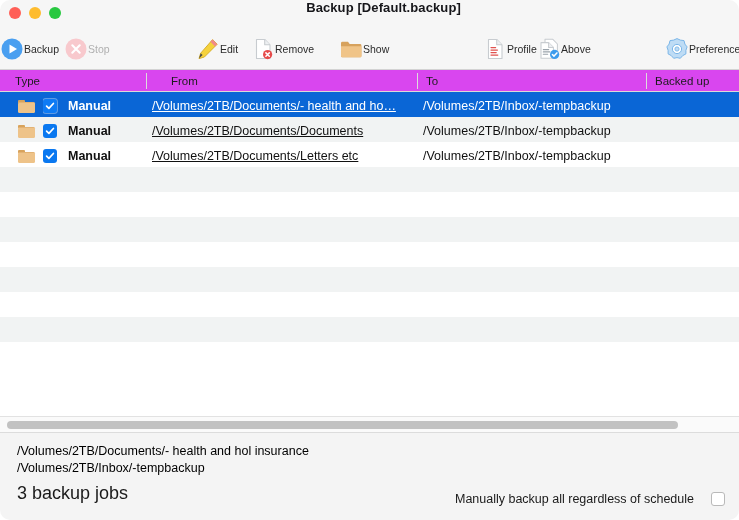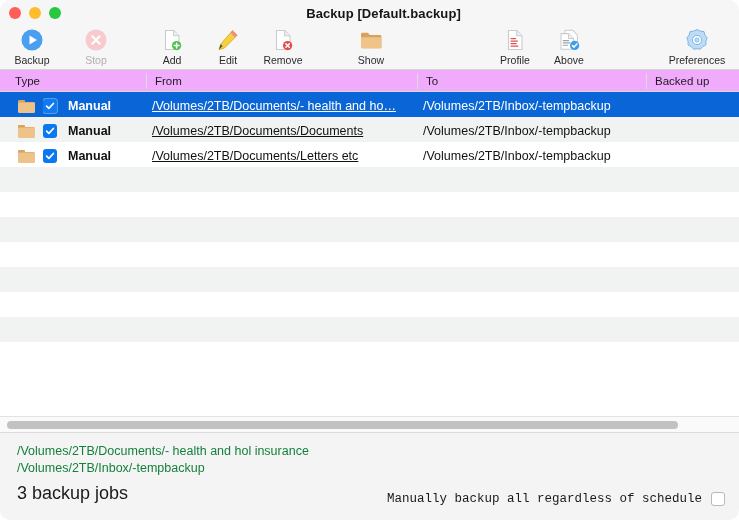--- a/index.html
+++ b/index.html
@@ -20,21 +20,21 @@
     flex-direction: column;
   }
 
   
   #titlebar {
     position: relative;
     height: 26px;
     flex: 0 0 26px;
     background: #f6f6f6;
     display: flex;
-    align-items: center;
+    align-items: flex-start;
     padding-left: 28px;
   }
   #traffic {
     position: absolute;
     left: 9px; top: 0; height: 26px;
     display: flex; align-items: center; gap: 8px;
   }
   .light { width: 12px; height: 12px; border-radius: 50%; display: block; }
   .light.close   { background: #ff5f57; }
   .light.min     { background: #febc2e; }
@@ -55,21 +55,21 @@
     background: #f6f6f6;
     border-bottom: 1px solid #d3d3d3;
     position: relative;
   }
   .tb-item {
     position: absolute;
     top: 0;
     width: 64px;
     height: 44px;
     display: flex;
-    flex-direction: column;
+    flex-direction: row;
     align-items: center;
     justify-content: flex-start;
     padding-top: 1px;
     cursor: default;
   }
   .tb-icon {
     height: 26px;
     display: flex; align-items: center; justify-content: center;
   }
   .tb-label {
@@ -77,21 +77,21 @@
     color: #2b2b2b;
     line-height: 14px;
     white-space: nowrap;
   }
   .tb-item.disabled .tb-label { color: #b0b0b0; }
 
   
   #colheader {
     flex: 0 0 22px;
     height: 22px;
-    background: #f0abfc;
+    background: #d946ef;
     border-bottom: 1px solid #d9d9d9;
     position: relative;
   }
   .col-h {
     position: absolute;
     top: 0; height: 22px;
     display: flex; align-items: center;
     font-size: 11.5px;
     color: #1c1c1c;
     padding-left: 7px;
@@ -189,34 +189,34 @@
   #bottom {
     flex: 0 0 88px;
     height: 88px;
     background: #f4f4f4;
     border-top: 1px solid #dcdcdc;
     position: relative;
     padding: 10px 16px 0 17px;
   }
   .detail-line {
     font-size: 12.5px;
-    color: #15803d;
+    color: #000000;
     line-height: 17px;
     white-space: nowrap;
   }
   #jobcount {
     position: absolute;
     left: 17px; bottom: 16px;
     font-size: 18px;
     color: #1a1a1a;
   }
   #schedule-row {
     position: absolute;
     right: 14px; bottom: 14px;
-    display: flex; align-items: center; gap: 9px; font-family: Liberation Mono, monospace;
+    display: flex; align-items: center; gap: 17px;
   }
   #schedule-label {
     font-size: 12.5px;
     color: #1a1a1a;
     white-space: nowrap;
   }
   .chk-empty {
     width: 14px; height: 14px;
     border-radius: 3px;
     background: #ffffff;
@@ -253,31 +253,20 @@
     <div class="tb-item disabled" style="left:64px">
       <span class="tb-icon">
         <svg width="24" height="24" viewBox="0 0 24 24">
           <circle cx="12" cy="12" r="10.5" fill="#f8c9cd"></circle>
           <path d="M8.3 8.3 L15.7 15.7 M15.7 8.3 L8.3 15.7" stroke="#ffffff" stroke-width="2.1" stroke-linecap="round"></path>
         </svg>
       </span>
       <span class="tb-label">Stop</span>
     </div>
 
-    <div class="tb-item" style="left:140px">
-      <span class="tb-icon">
-        <svg width="24" height="24" viewBox="0 0 24 24">
-          <path d="M5.5 2.5 h8.2 L19 7.8 V21.5 H5.5 Z" fill="#ffffff" stroke="#c8ccd0" stroke-width="1.1" stroke-linejoin="round"></path>
-          <path d="M13.7 2.5 V7.8 H19" fill="#eef0f2" stroke="#c8ccd0" stroke-width="1.1" stroke-linejoin="round"></path>
-          <circle cx="16.6" cy="17.6" r="4.6" fill="#4cc24c"></circle>
-          <path d="M16.6 15.2 V20 M14.2 17.6 H19" stroke="#ffffff" stroke-width="1.5" stroke-linecap="round"></path>
-        </svg>
-      </span>
-      <span class="tb-label">Add</span>
-    </div>
 
     <div class="tb-item" style="left:196px">
       <span class="tb-icon">
         <svg width="24" height="24" viewBox="0 0 24 24">
           <path d="M16.6 2.6 L21.2 7.2 L8.4 20 L3 21.6 L4.7 16.2 Z" fill="#f5d23c" stroke="#d8b02c" stroke-width="1"></path>
           <path d="M16.6 2.6 L21.2 7.2 L19 9.4 L14.4 4.8 Z" fill="#f08b8b"></path>
           <path d="M3 21.6 L4.7 16.2 L6.6 18.1 Z" fill="#4a4a4a"></path>
         </svg>
       </span>
       <span class="tb-label">Edit</span>
@@ -340,21 +329,21 @@
         </svg>
       </span>
       <span class="tb-label">Preferences</span>
     </div>
 
   </div>
 
   <div id="colheader">
     <div class="col-h" style="left:8px">Type</div>
     <div class="col-div" style="left:146px"></div>
-    <div class="col-h" style="left:148px">From</div>
+    <div class="col-h" style="left:164px">From</div>
     <div class="col-div" style="left:417px"></div>
     <div class="col-h" style="left:419px">To</div>
     <div class="col-div" style="left:646px"></div>
     <div class="col-h" style="left:648px">Backed up</div>
   </div>
 
   <div id="tablewrap">
 
     <div class="row odd selected">
       <div class="cell c-icon">

